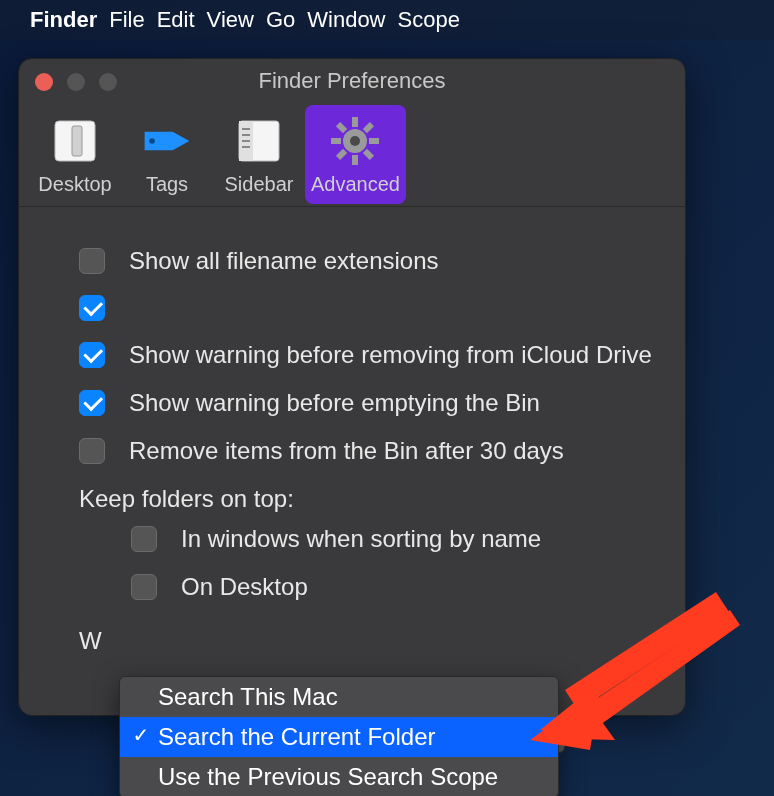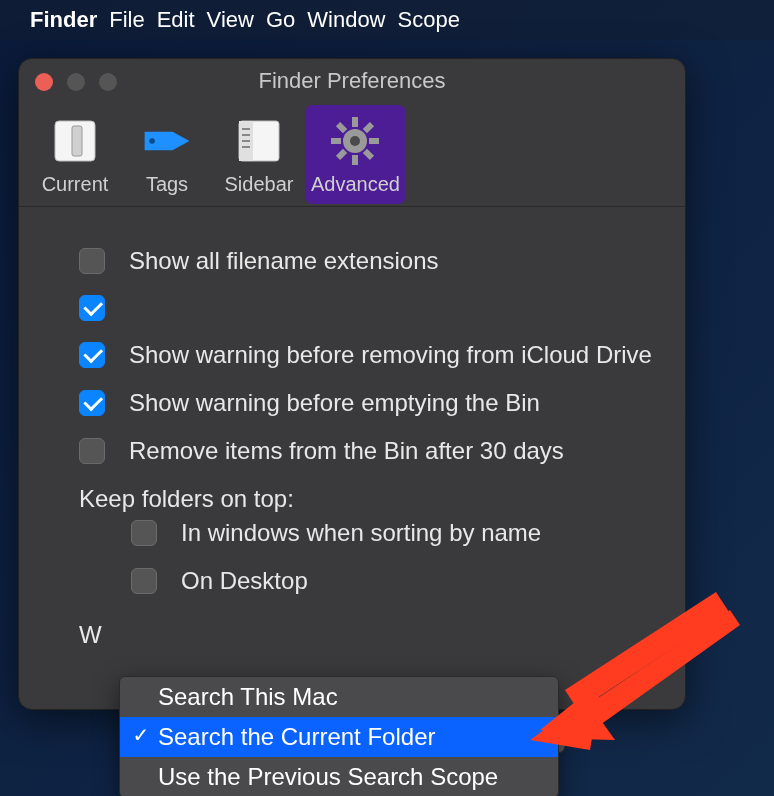--- a/index.html
+++ b/index.html
@@ -71,21 +71,21 @@
     flex-direction: column;
     align-items: center;
     justify-content: flex-start;
     padding: 8px 6px 8px 6px;
     min-width: 92px;
     color: #d0d0d0;
     font-size: 20px;
     border-radius: 8px;
     cursor: default;
   }
-  .toolbar .tab.active { background: #4c1d95; }
+  .toolbar .tab.active { background: #6d28d9; }
   .toolbar .icon-wrap {
     width: 56px; height: 56px;
     display:flex; align-items:center; justify-content:center;
     margin-bottom: 4px;
   }
 
   .content {
     padding: 40px 30px 60px 60px;
     color: #e8e8e8;
     font-size: 24px;
@@ -108,21 +108,21 @@
     background: #0a84ff;
     border-color: #0a84ff;
   }
   .checkbox.on::after {
     content: "";
     width: 8px; height: 14px;
     border: solid #fff;
     border-width: 0 3px 3px 0;
     transform: rotate(45deg) translate(-1px,-2px);
   }
-  .section-label { margin-bottom: 6px; }
+  .section-label { margin-bottom: 12px; }
   .indent { margin-left: 52px; }
 
   
   .popup-container {
     position: absolute;
     left: 100px;
     top: 617px;
     width: 440px;
     z-index: 50;
   }
@@ -195,21 +195,21 @@
   </div>
 
   <div class="toolbar">
     <div class="tab">
       <div class="icon-wrap">
         <svg width="50" height="50" viewBox="0 0 50 50">
           <rect x="5" y="5" width="40" height="40" rx="4" fill="#f5f5f5" stroke="#bbb"></rect>
           <rect x="22" y="10" width="10" height="30" rx="2" fill="#d0d0d0" stroke="#999"></rect>
         </svg>
       </div>
-      <span>Current</span>
+      <span>Desktop</span>
     </div>
     <div class="tab">
       <div class="icon-wrap">
         <svg width="60" height="44" viewBox="0 0 60 44">
           <path d="M6 12 L36 12 L54 22 L36 32 L6 32 Z" fill="#1e90ff"></path>
           <circle cx="14" cy="22" r="3" fill="#094b88"></circle>
         </svg>
       </div>
       <span>Tags</span>
     </div>

